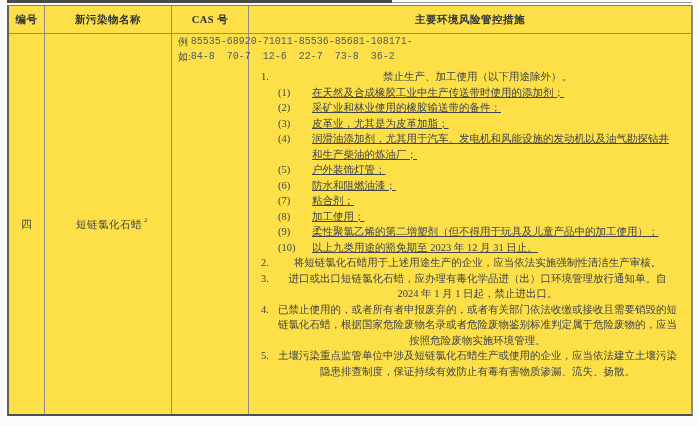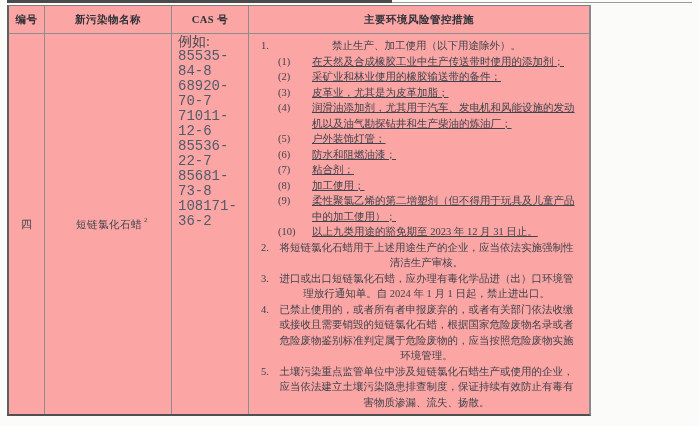--- a/index.html
+++ b/index.html
@@ -8,22 +8,22 @@
     background:#fbfbfa;
     font-family:"Liberation Serif","DejaVu Serif",serif;
     color:#3f434b;
     -webkit-font-smoothing:antialiased;
   }
   
   .top-fragment-thick{position:absolute;left:7px;top:0;width:385px;height:3px;background:#4b4b4b;}
   .top-fragment-thin{position:absolute;left:392px;top:2px;width:300px;height:1px;background:#9a9a9a;}
 
   .table{
-    position:absolute;left:7px;top:5px;width:584px;height:411px;box-sizing:border-box;
-    background:#fca5a5;
+    position:absolute;left:7px;top:5px;width:686px;height:411px;box-sizing:border-box;
+    background:#fde047;
     border:1px solid #7d7d7d;
     border-left:2px solid #5f5f5f;
     border-right:2px solid #8a8a8a;
     border-bottom:2px solid #4f4f4f;
     display:grid;
     grid-template-columns:36px 127px 77px 1fr;
     grid-template-rows:28px 1fr;
   }
   .cell{box-sizing:border-box;border-right:1px solid #8d8d8d;}
   .cell.last{border-right:none;}
@@ -32,22 +32,22 @@
     display:flex;align-items:center;justify-content:center;
     font-weight:bold;font-size:10.5px;color:#2f3238;
     letter-spacing:0.5px;
   }
   .bcell{display:flex;}
 
   .cell-index{align-items:center;justify-content:center;font-size:11px;}
   .cell-name{align-items:center;padding-left:8px;font-size:10.5px;letter-spacing:0.5px;justify-content:center;}
   .cell-name sup{font-size:7px;margin-left:2px;position:relative;top:-1px;}
   .cell-cas{
-    flex-direction:column;justify-content:flex-start;padding-left:6px;
-    font-size:14px;line-height:15px;color:#515b68;
+    flex-direction:row;justify-content:space-between;padding-left:6px;
+    font-size:10px;line-height:15px;color:#515b68;
     font-family:"Liberation Mono","DejaVu Sans Mono",monospace;
     letter-spacing:0px;
   }
   .cell-cas .cas-label{font-family:"Liberation Serif","DejaVu Serif",serif;color:#454a52;}
   .cell-measures{
     flex-direction:column;justify-content:center;
     padding:4px 14px 4px 12px;
     font-size:10.5px;line-height:15.5px;
   }
   .mi{display:flex;}

